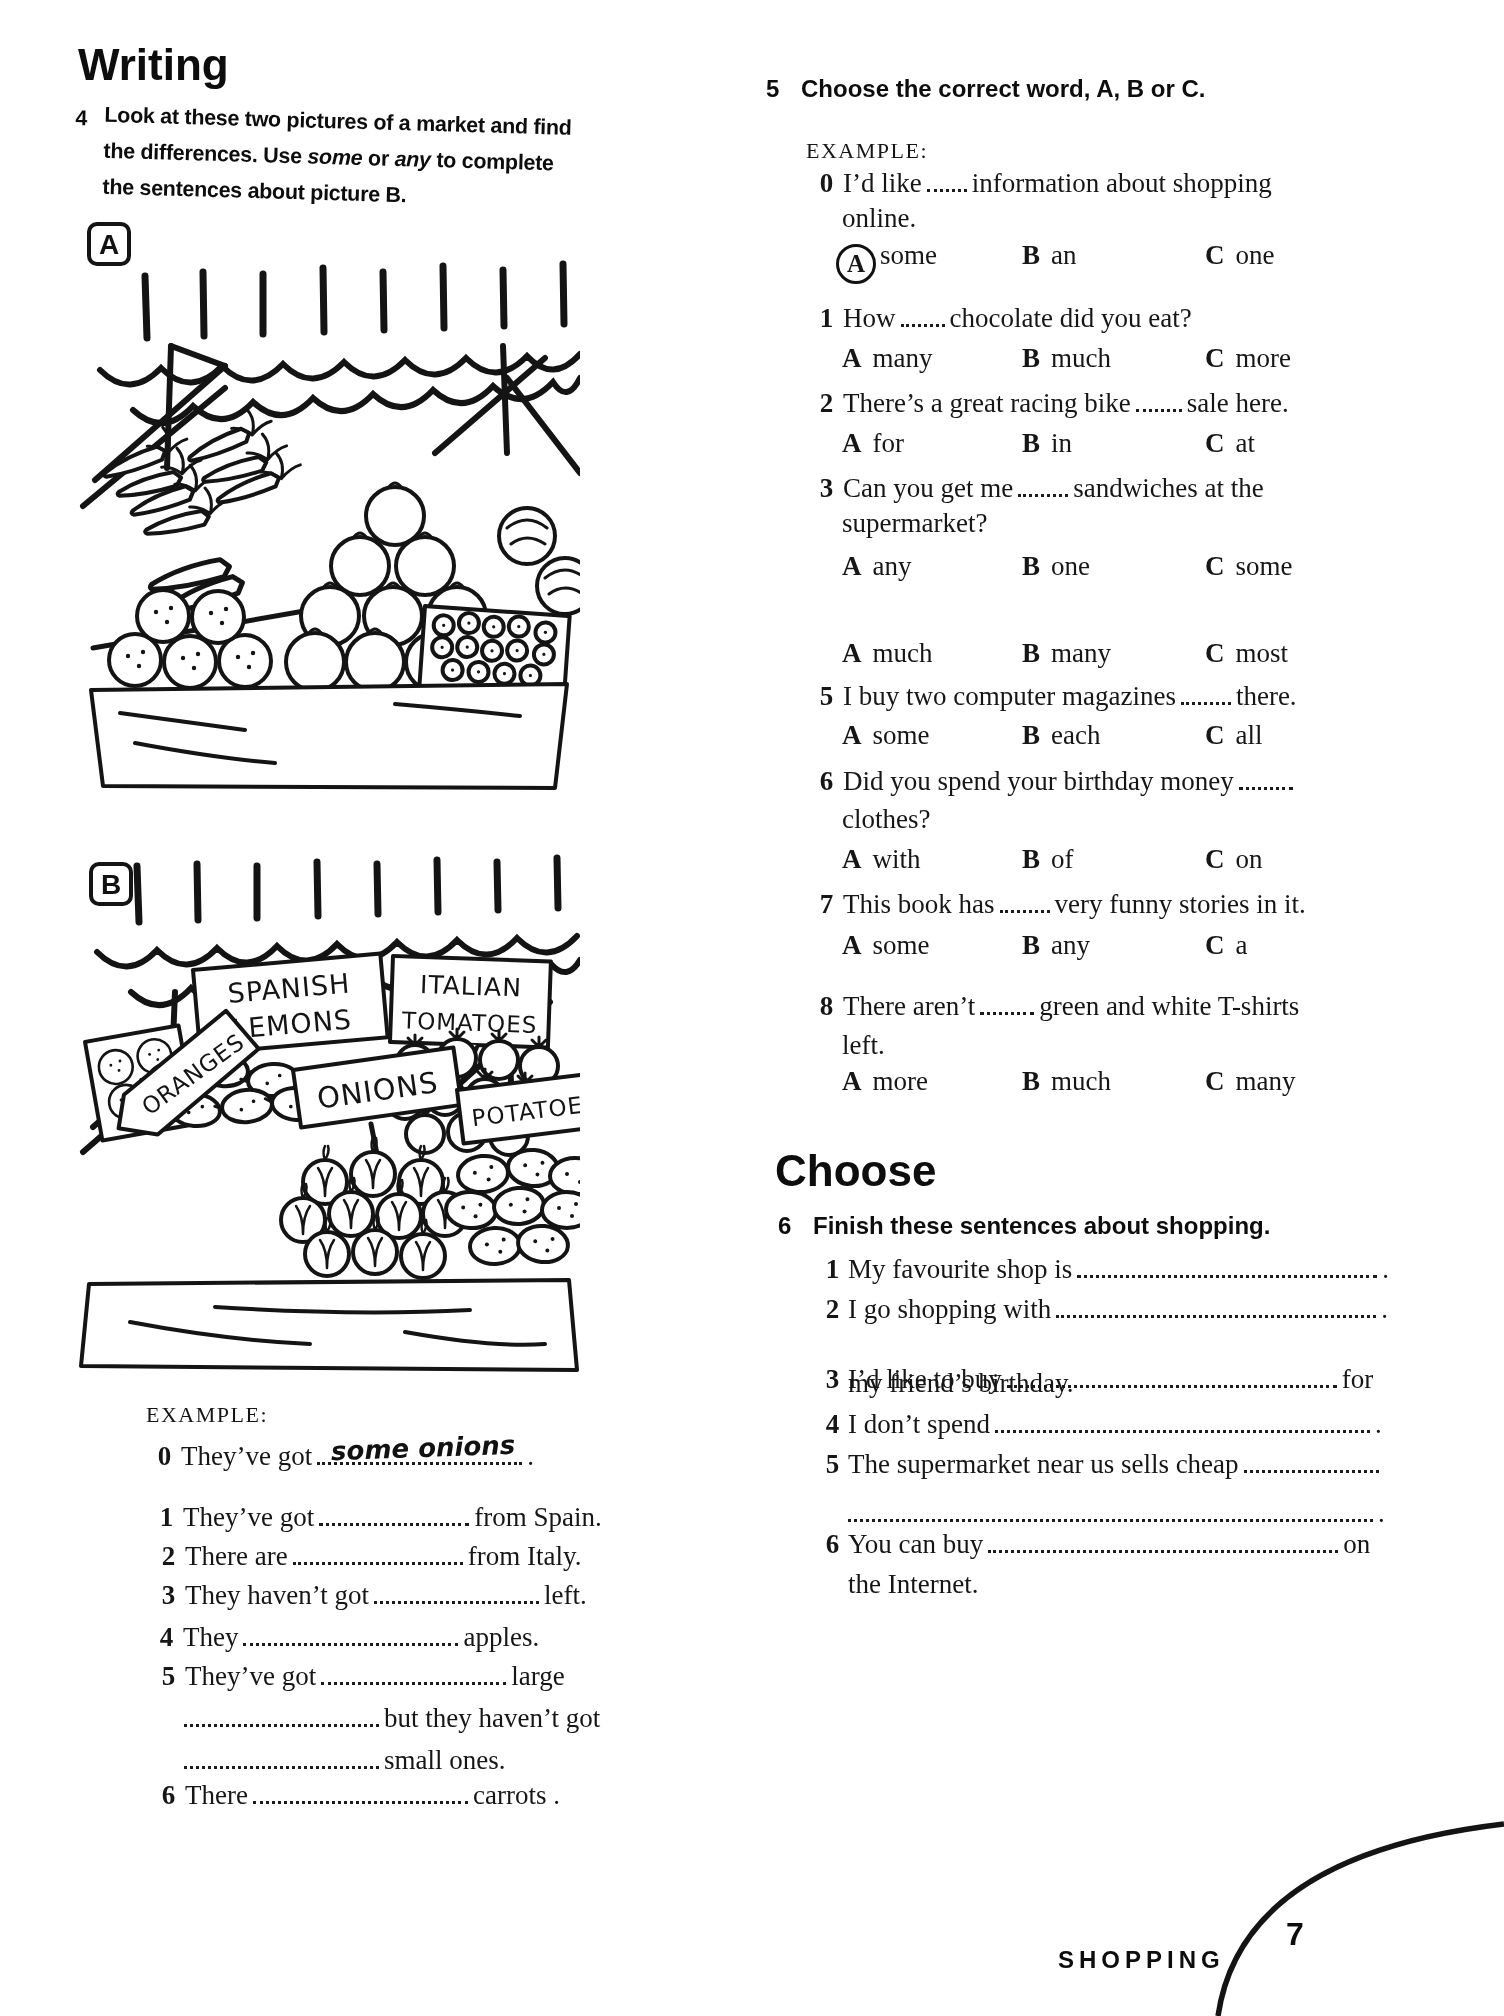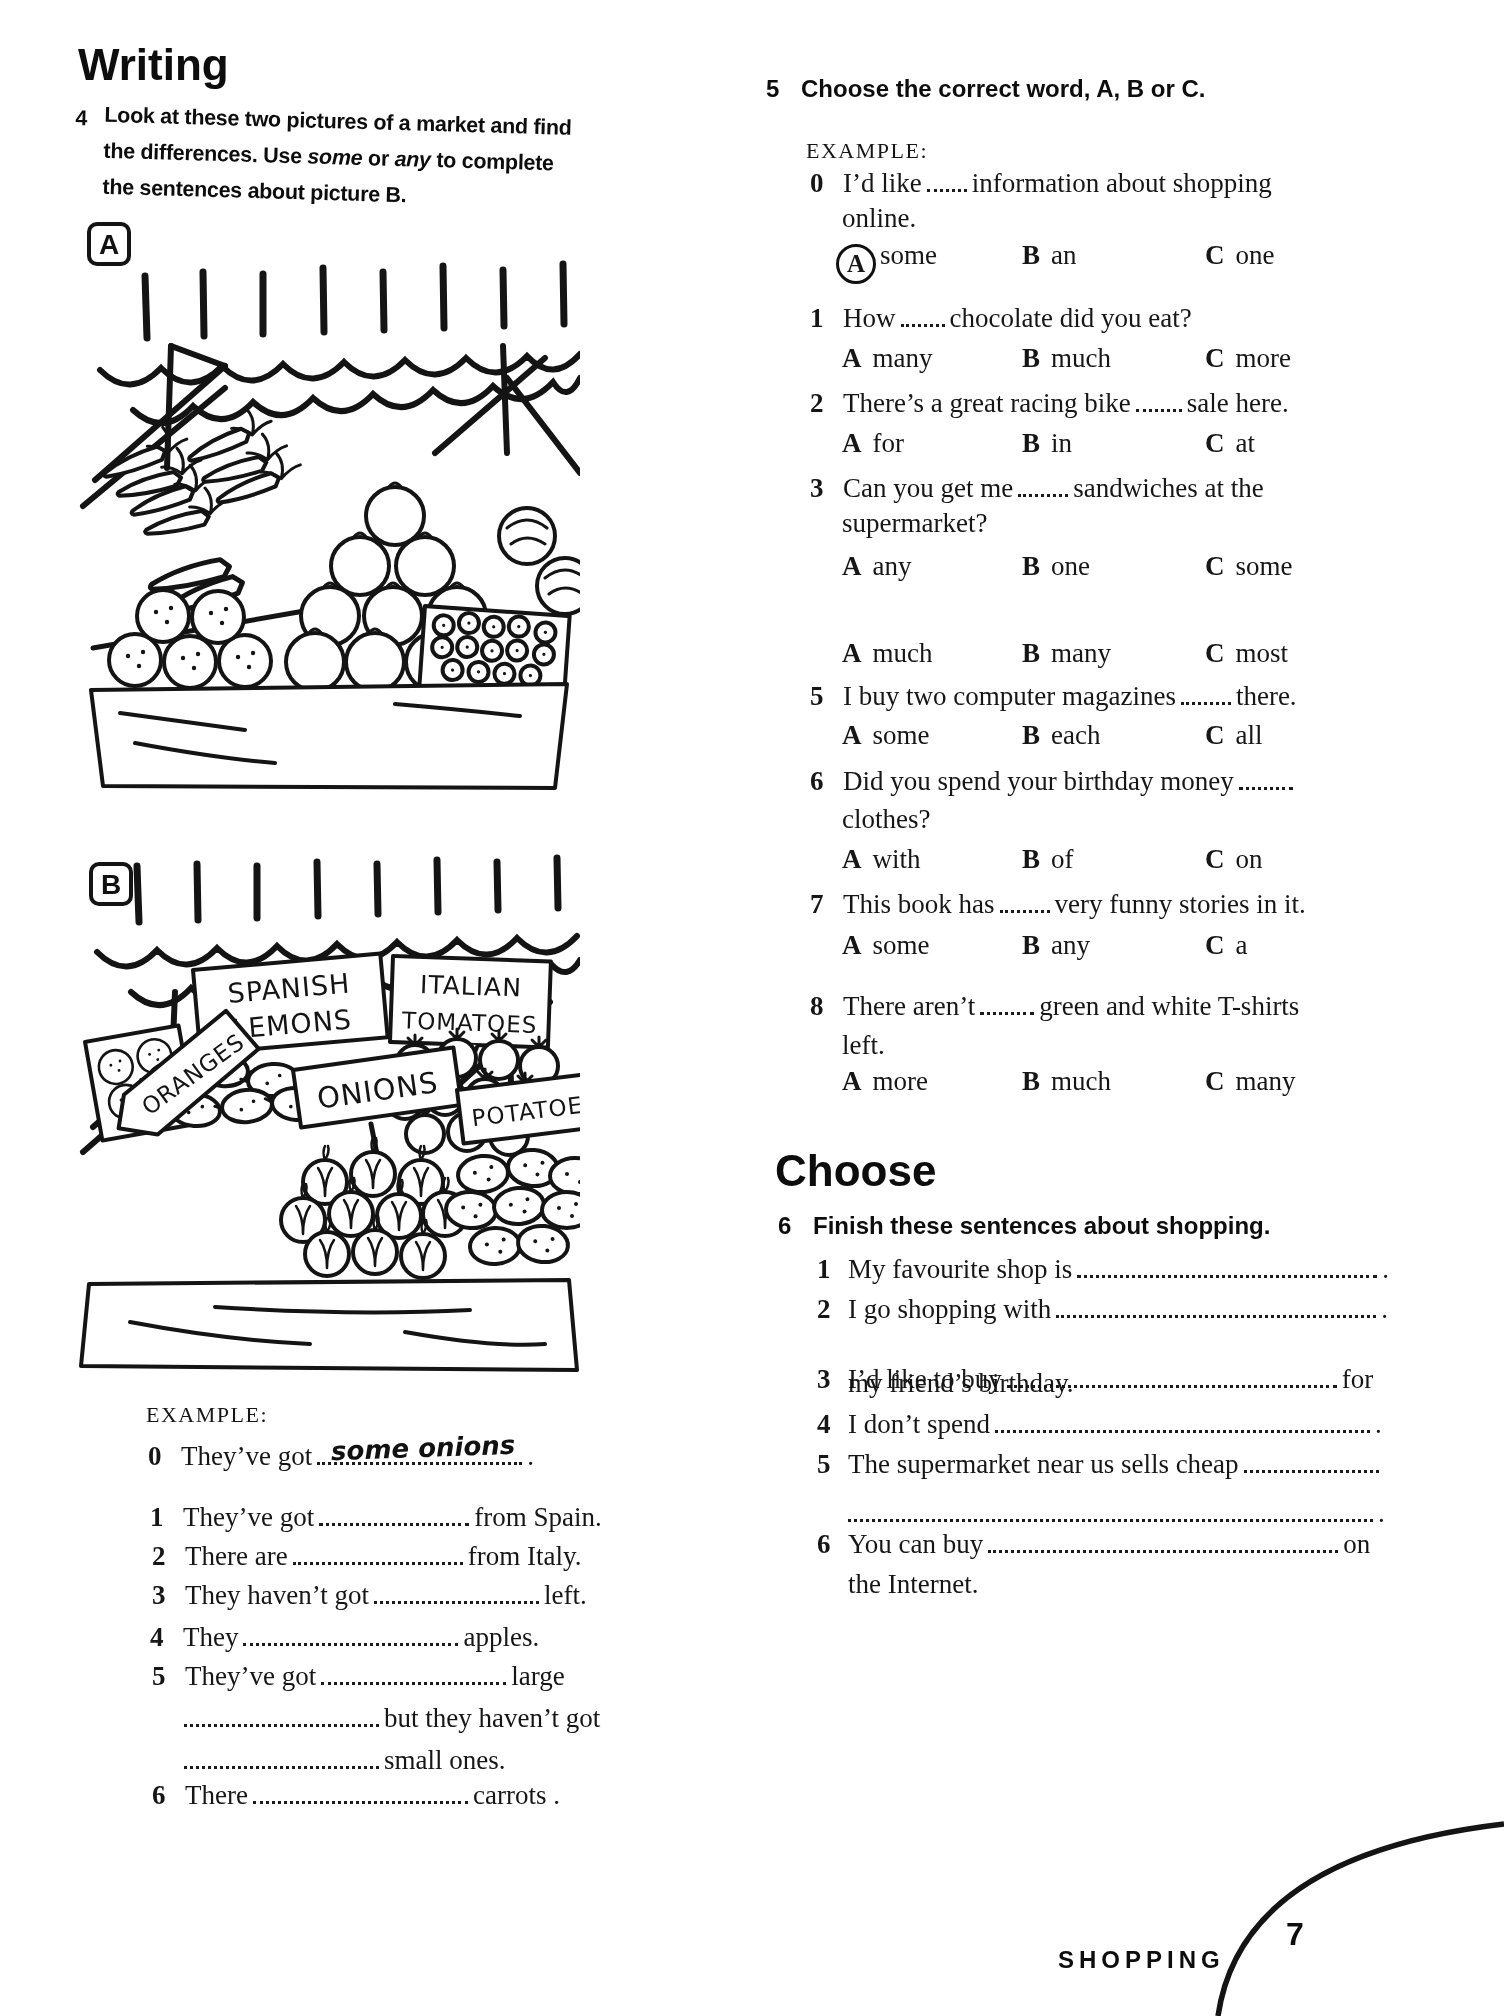--- a/index.html
+++ b/index.html
@@ -4,21 +4,21 @@
 <style>
   html,body{margin:0;padding:0;background:#e8e8e8;}
   #page{position:relative;width:1504px;height:2016px;background:#ffffff;margin:0 auto;overflow:hidden;
         color:#161616;}
   .abs{position:absolute;white-space:nowrap;}
   
   .h1{font:bold 44px "Liberation Sans", sans-serif;color:#0d0d0d;letter-spacing:0px;}
   .exh{font:bold 24px "Liberation Sans", sans-serif;color:#0d0d0d;}
   .exh .num{display:inline-block;width:35px;font-weight:bold;}
   
-  .ql{font:27px "Liberation Serif", serif;color:#161616;}
+  .ql{font:27px "Liberation Serif", serif;color:#161616;text-align:center;}
   .ql .n{font-weight:bold;display:inline-block;width:33px;}
   .exl{font:22px "Liberation Serif", serif;letter-spacing:1.5px;color:#161616;}
   
   .dl{display:inline-block;height:20px;border-bottom:3px dotted #1b1b1b;margin:0 5px;vertical-align:baseline;}
   
   .opts{position:absolute;display:flex;font:27px "Liberation Serif", serif;white-space:nowrap;}
   .oA{width:180px;}
   .oB{width:183px;}
   .optL{font-weight:bold;margin-right:11px;}
   .circ{display:inline-flex;width:34px;height:34px;border:3px solid #111;border-radius:50%;

